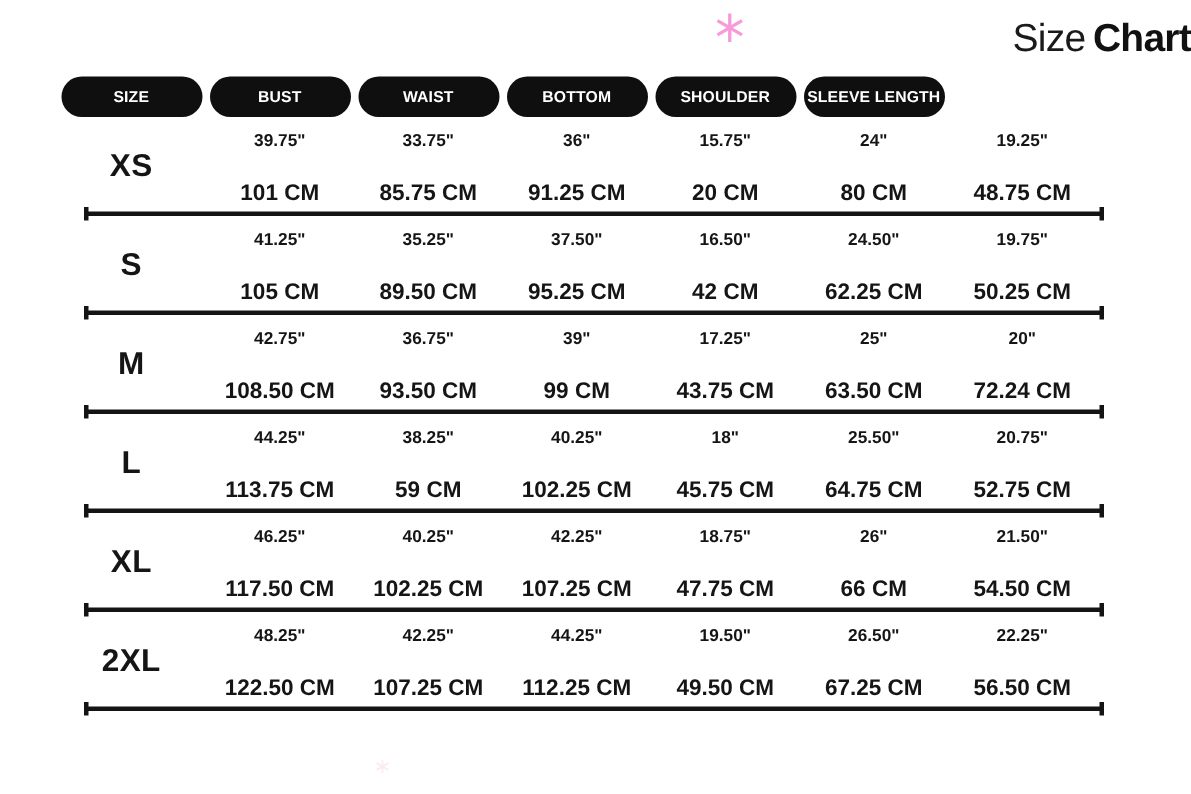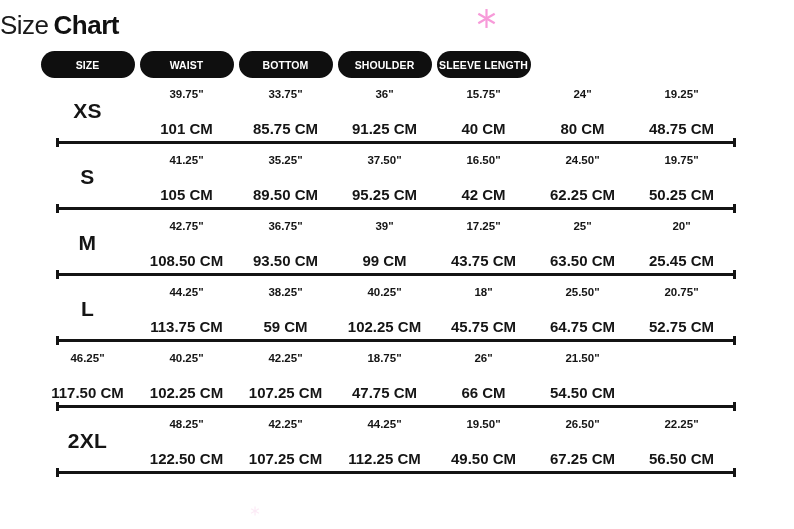--- a/index.html
+++ b/index.html
@@ -3,21 +3,21 @@
 <meta charset="utf-8">
 <style>
   html,body{margin:0;padding:0}
   body{
     width:794px;height:529px;background:#ffffff;overflow:hidden;
     font-family:"Liberation Sans",sans-serif;color:#151515;
   }
   .page{position:relative;width:794px;height:529px}
 
   
-  .title-row{position:relative;text-align:left;padding-top:10px;height:38px}
+  .title-row{position:relative;text-align:right;padding-top:10px;height:38px}
   .t-reg{font-size:26px;font-weight:400;letter-spacing:-0.5px;color:#1a1a1a}
   .t-bold{font-size:26px;font-weight:700;margin-left:5px;letter-spacing:-0.5px;color:#111}
   .sparkle{position:absolute;left:476px;top:8px}
   .faint-sparkle{position:absolute;left:250px;top:506px;opacity:0.3}
 
   
   .header-row{display:grid;grid-template-columns:repeat(7,1fr);padding:0 63px 0 38px;margin-top:3px}
   .pill{
     width:94px;height:27px;margin:0 auto;background:#0f0f0f;border-radius:20px;
     display:flex;align-items:center;justify-content:center;
@@ -54,20 +54,23 @@
         <line x1="17.8" y1="5.5" x2="2.2" y2="14.5"></line>
       </g>
     </svg>
   </div>
 
   <div class="header-row" id="header-row">
       <div class="pill">
         <span>SIZE</span>
       </div>
       <div class="pill">
+        <span>BUST</span>
+      </div>
+      <div class="pill">
         <span>WAIST</span>
       </div>
       <div class="pill">
         <span>BOTTOM</span>
       </div>
       <div class="pill">
         <span>SHOULDER</span>
       </div>
       <div class="pill">
         <span>SLEEVE LENGTH</span>
@@ -86,21 +89,21 @@
         <div class="cell">
           <span class="val-in">33.75"</span>
           <span class="val-cm">85.75 CM</span>
         </div>
         <div class="cell">
           <span class="val-in">36"</span>
           <span class="val-cm">91.25 CM</span>
         </div>
         <div class="cell">
           <span class="val-in">15.75"</span>
-          <span class="val-cm">40 CM</span>
+          <span class="val-cm">20 CM</span>
         </div>
         <div class="cell">
           <span class="val-in">24"</span>
           <span class="val-cm">80 CM</span>
         </div>
         <div class="cell">
           <span class="val-in">19.25"</span>
           <span class="val-cm">48.75 CM</span>
         </div>
       </div>
@@ -154,21 +157,21 @@
         <div class="cell">
           <span class="val-in">17.25"</span>
           <span class="val-cm">43.75 CM</span>
         </div>
         <div class="cell">
           <span class="val-in">25"</span>
           <span class="val-cm">63.50 CM</span>
         </div>
         <div class="cell">
           <span class="val-in">20"</span>
-          <span class="val-cm">25.45 CM</span>
+          <span class="val-cm">72.24 CM</span>
         </div>
       </div>
       <div class="divider"></div>
       <div class="row">
         <div class="cell size-cell">
           <span class="size-label">L</span>
         </div>
         <div class="cell">
           <span class="val-in">44.25"</span>
           <span class="val-cm">113.75 CM</span>
@@ -189,20 +192,23 @@
           <span class="val-in">25.50"</span>
           <span class="val-cm">64.75 CM</span>
         </div>
         <div class="cell">
           <span class="val-in">20.75"</span>
           <span class="val-cm">52.75 CM</span>
         </div>
       </div>
       <div class="divider"></div>
       <div class="row">
+        <div class="cell size-cell">
+          <span class="size-label">XL</span>
+        </div>
         <div class="cell">
           <span class="val-in">46.25"</span>
           <span class="val-cm">117.50 CM</span>
         </div>
         <div class="cell">
           <span class="val-in">40.25"</span>
           <span class="val-cm">102.25 CM</span>
         </div>
         <div class="cell">
           <span class="val-in">42.25"</span>

